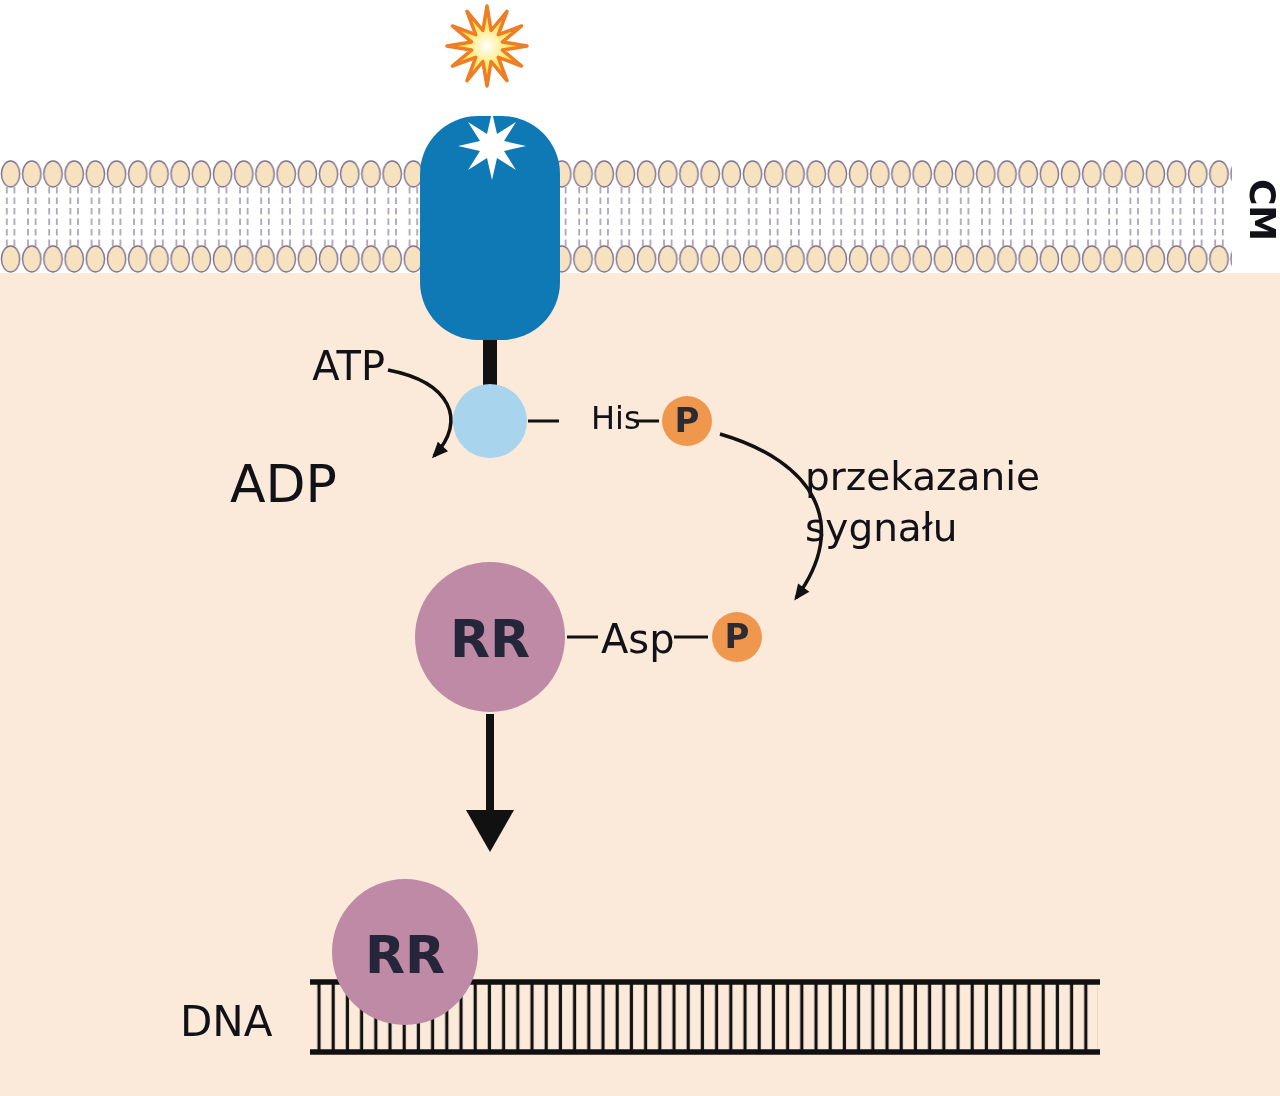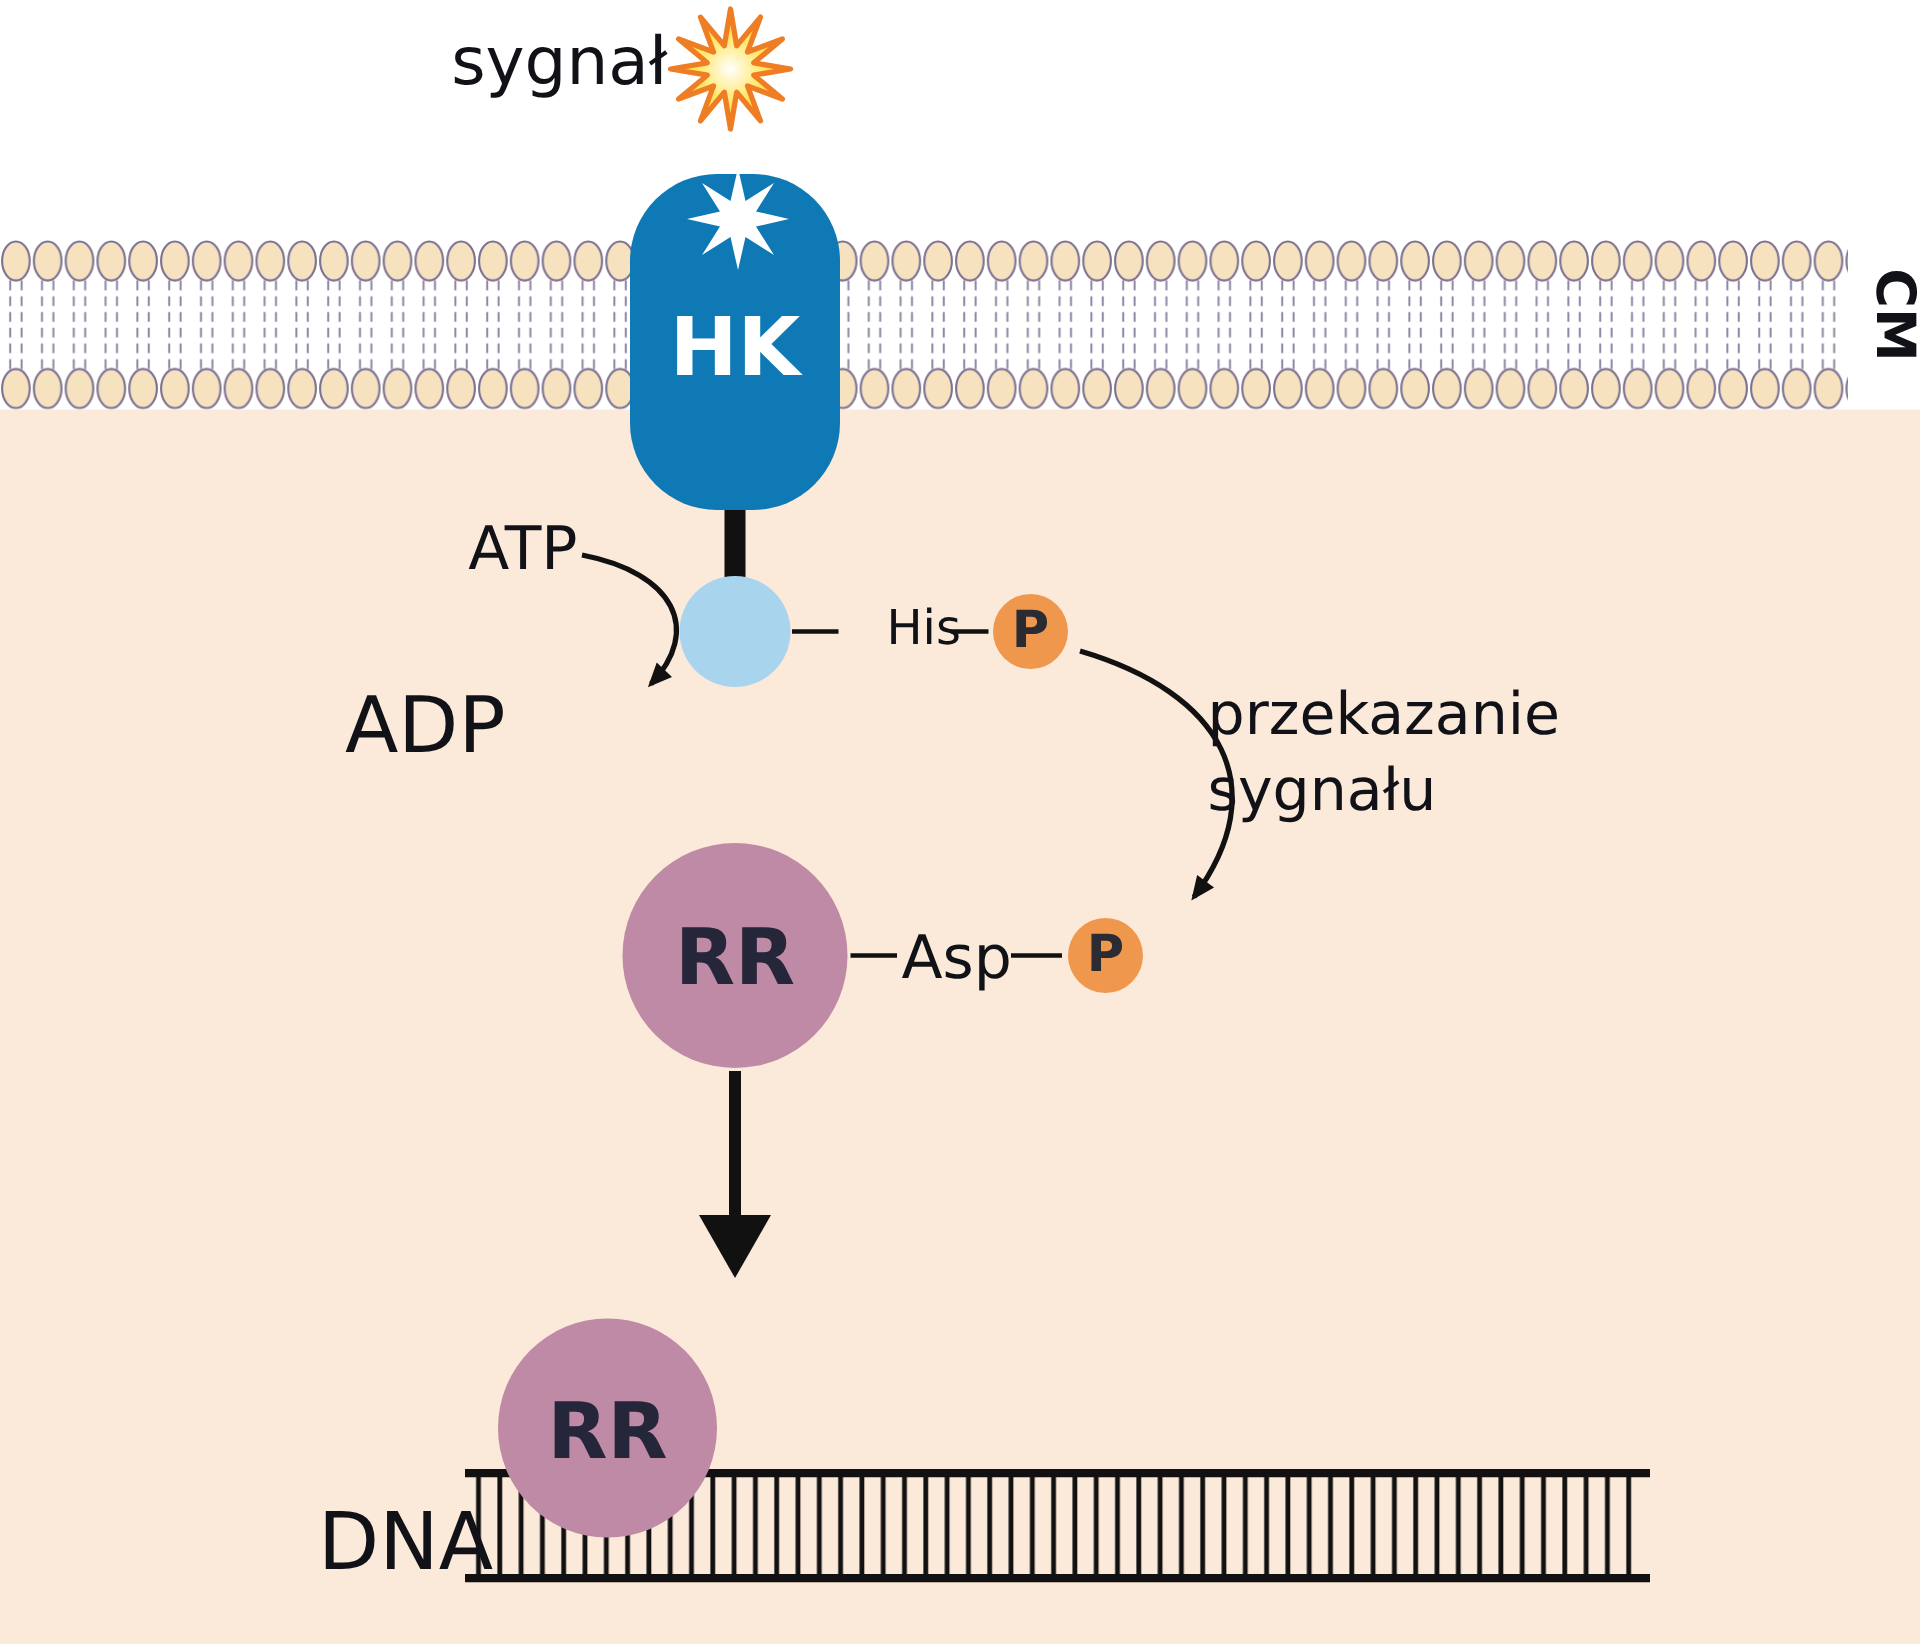--- a/index.html
+++ b/index.html
@@ -28,21 +28,21 @@
   .lbl-atp{left:285px;top:342px;width:100px;font-size:40px;text-align:right;}
   .lbl-adp{left:230px;top:453px;width:110px;font-size:52px;}
   .lbl-his{left:591px;top:399px;width:80px;font-size:32px;}
   .lbl-p1{left:666px;top:400px;width:42px;font-size:34px;font-weight:bold;color:#2b2b33;text-align:center;}
   .lbl-transfer{left:805px;top:452px;width:300px;font-size:39px;text-align:left;line-height:1.3;}
   .lbl-rr1{left:418px;top:608px;width:144px;font-size:52px;font-weight:bold;color:#26263a;text-align:center;}
   .lbl-asp{left:601px;top:615px;width:80px;font-size:40px;}
   .lbl-p2{left:716px;top:616px;width:42px;font-size:34px;font-weight:bold;color:#2b2b33;text-align:center;}
   .lbl-response{left:517px;top:758px;width:260px;font-size:40px;}
   .lbl-rr2{left:333px;top:924px;width:144px;font-size:52px;font-weight:bold;color:#26263a;text-align:center;}
-  .lbl-dna{left:212px;top:997px;width:110px;font-size:53px;}
+  .lbl-dna{left:180px;top:997px;width:110px;font-size:42px;}
 </style>
 </head>
 <body>
 
 <div class="canvas">
 
   <div class="bg-lower"></div>
 
   <svg class="layer" width="1280" height="1096" viewBox="0 0 1280 1096">
     <defs>
@@ -100,22 +100,20 @@
 
     <g>
       <rect x="312" y="980" width="786" height="74" fill="url(#rungs)"></rect>
       <line x1="310" y1="982" x2="1100" y2="982" stroke="#111111" stroke-width="5.5"></line>
       <line x1="310" y1="1052" x2="1100" y2="1052" stroke="#111111" stroke-width="5.5"></line>
     </g>
 
     <circle cx="405" cy="952" r="73" fill="#bf8aa6"></circle>
   </svg>
 
-  <div class="label lbl-signal">sygnał</div>
-  <div class="label lbl-hk">HK</div>
   <div class="label lbl-cm">CM</div>
   <div class="label lbl-atp">ATP</div>
   <div class="label lbl-adp">ADP</div>
   <div class="label lbl-his">His</div>
   <div class="label lbl-p1">P</div>
   <div class="label lbl-transfer">przekazanie
 sygnału</div>
   <div class="label lbl-rr1">RR</div>
   <div class="label lbl-asp">Asp</div>
   <div class="label lbl-p2">P</div>

